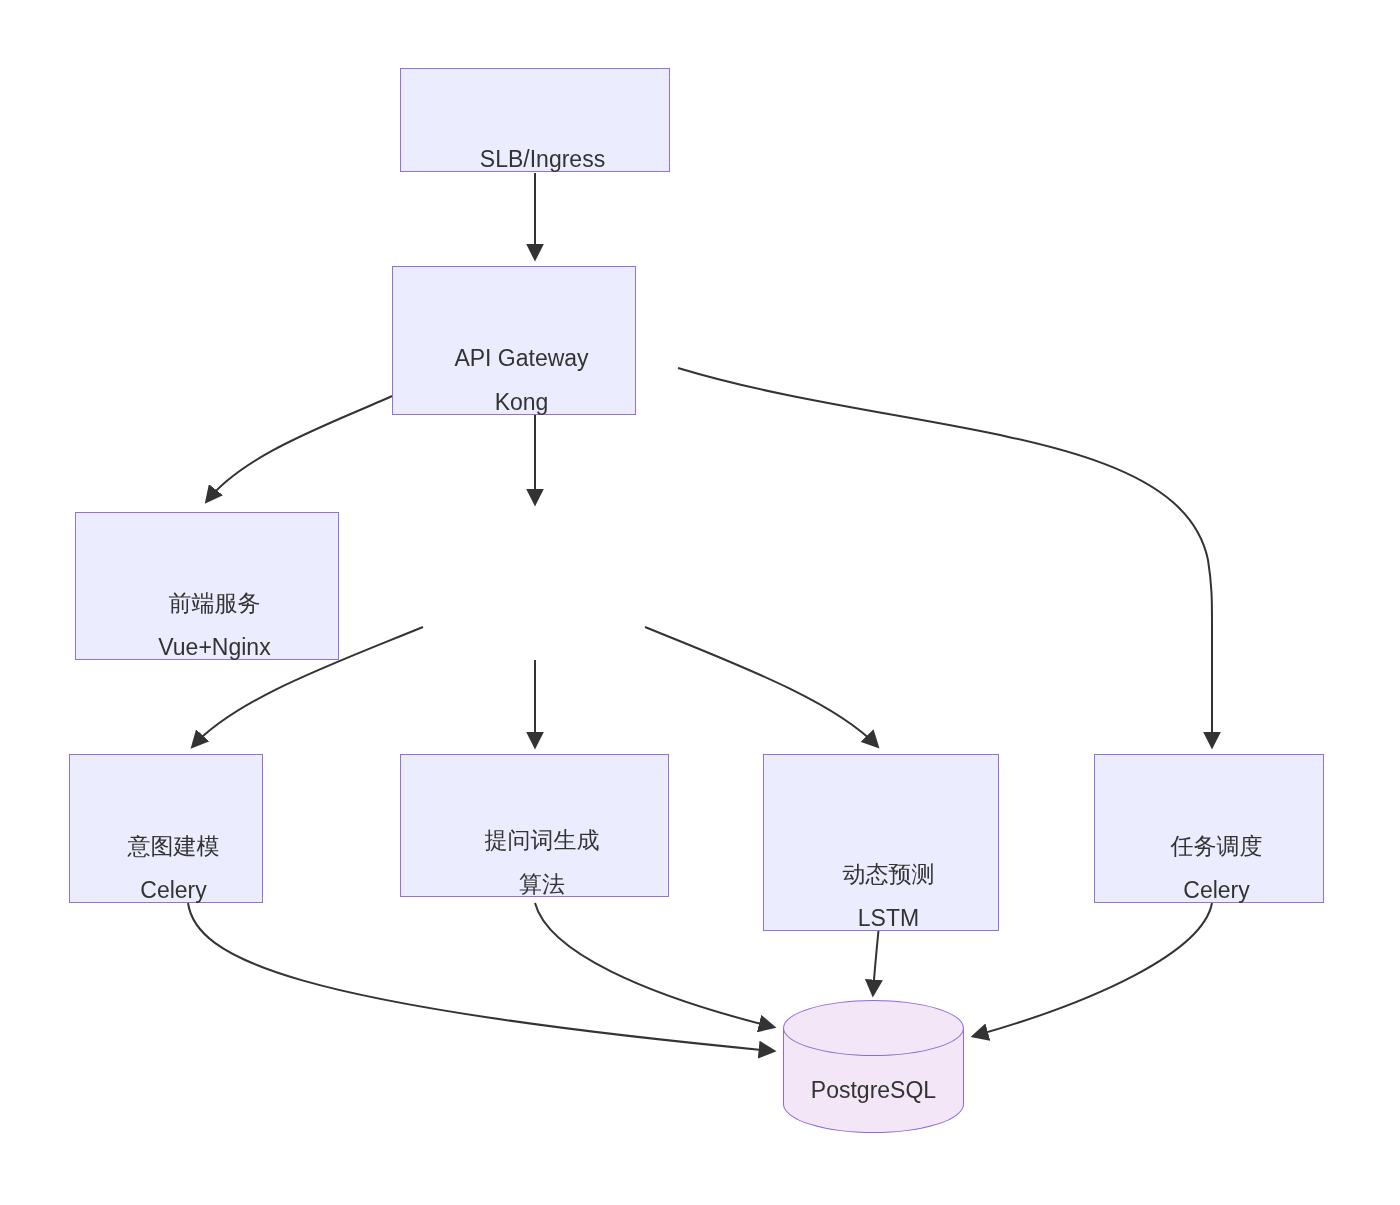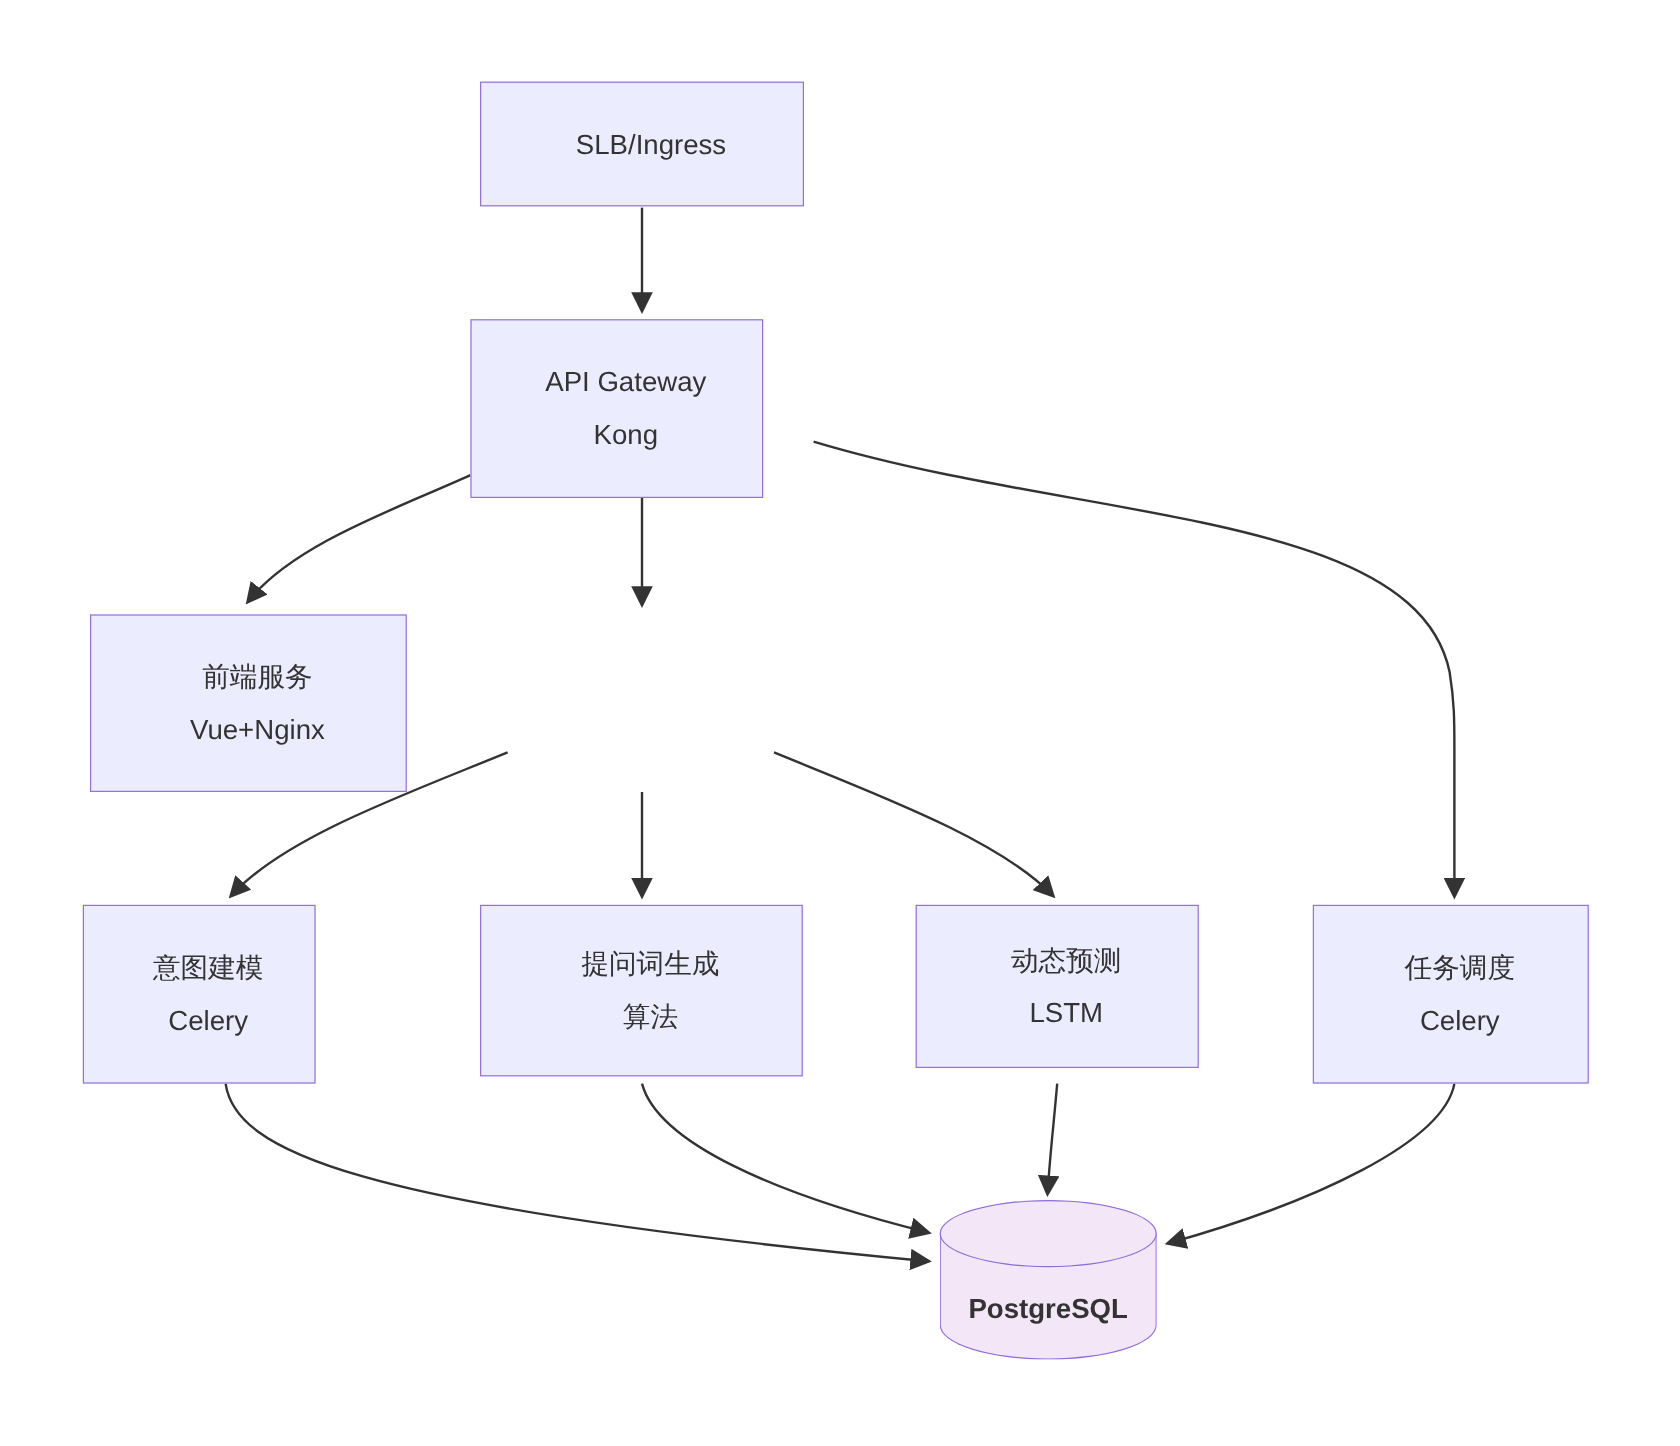--- a/index.html
+++ b/index.html
@@ -34,32 +34,32 @@
     stroke-width: 2;
   }
   #arrowhead path { fill: var(--edge-color); stroke: none; }
   .node {
     position: absolute;
     background: var(--node-fill);
     border: 1.5px solid var(--node-border);
     display: flex;
     flex-direction: column;
     align-items: center;
-    justify-content: center;
+    justify-content: flex-end;
     gap: 21px;
     z-index: 2;
     padding-left: 15px;
   }
   .node .nl {
     font-size: 23px;
     line-height: 1;
     white-space: nowrap;
     text-align: center;
   }
-  .db { position: absolute; z-index: 2; font-weight: bold; }
+  .db { position: absolute; z-index: 2; }
   .db .db-top {
     position: absolute;
     left: 0; top: 0;
     width: 100%; height: 56px;
     background: var(--database-fill);
     border: 1.5px solid var(--database-border);
     border-radius: 50%;
     z-index: 2;
   }
   .db .db-body {
@@ -125,21 +125,21 @@
   <div class="node" style="left:69px; top:754px; width:194px; height:149px">
     <div class="nl">意图建模</div>
     <div class="nl">Celery</div>
   </div>
 
   <div class="node" style="left:400px; top:754px; width:269px; height:143px">
     <div class="nl">提问词生成</div>
     <div class="nl">算法</div>
   </div>
 
-  <div class="node" style="left:763px; top:754px; width:236px; height:136px">
+  <div class="node" style="left:763px; top:754px; width:236px; height:177px">
     <div class="nl">动态预测</div>
     <div class="nl">LSTM</div>
   </div>
 
   <div class="node" style="left:1094px; top:754px; width:230px; height:149px">
     <div class="nl">任务调度</div>
     <div class="nl">Celery</div>
   </div>
 
   <div class="db" style="left:783px; top:1000px; width:181px; height:133px">

